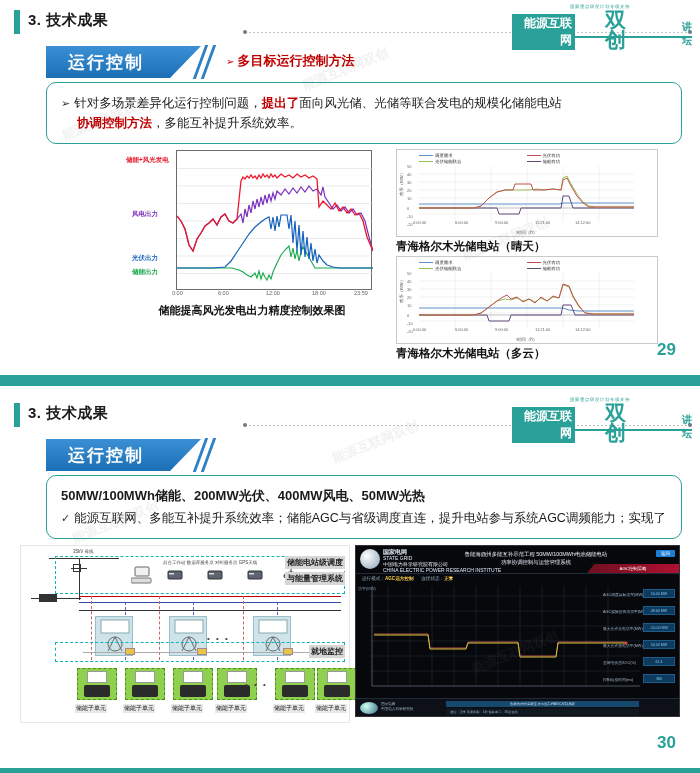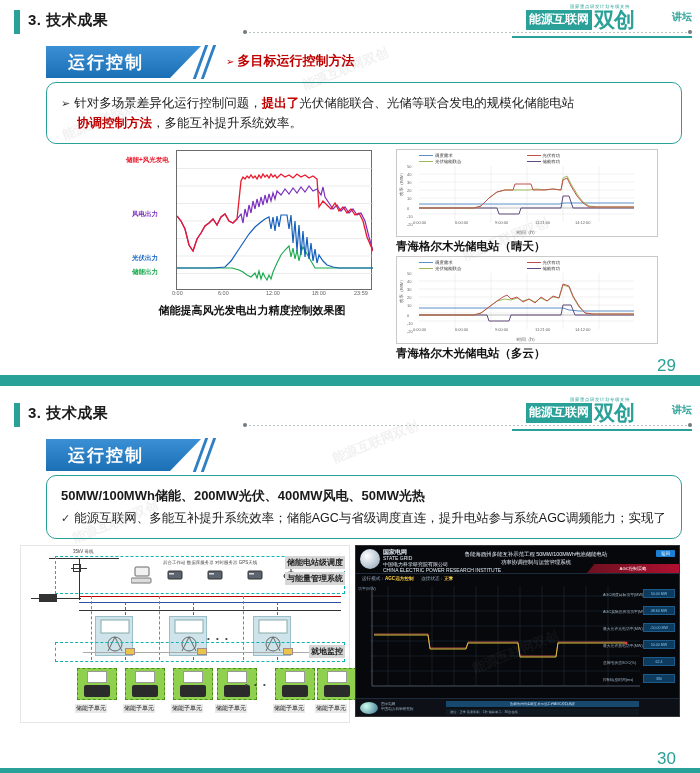--- a/index.html
+++ b/index.html
@@ -16,21 +16,21 @@
   .hdr-title { position:absolute; left:28px; top:11px; font-size:15px; font-weight:bold; color:#1a1a1a; letter-spacing:.5px;}
   .hdr-dotline { position:absolute; left:245px; top:32px; width:445px; height:1px;
      background-image:linear-gradient(to right,#b9c3c6 40%,rgba(255,255,255,0) 0%);
      background-size:4px 1px; background-repeat:repeat-x; }
   .hdr-dot { position:absolute; width:4px; height:4px; border-radius:50%; background:#6f7b7e; top:30px; }
   .hdr-dot.l { left:243px; } .hdr-dot.r { left:688px; }
 
   .logo { position:absolute; right:8px; top:4px; width:180px; height:34px; text-align:right;
           border-bottom:2px solid #2aa198; }
   .logo-top { font-size:4.4px; color:#2aa198; letter-spacing:.6px; line-height:6px; padding-right:62px; }
-  .logo-main { display:flex; justify-content:flex-end; gap:2px; }
+  .logo-main { display:flex; align-items:flex-end; justify-content:flex-end; gap:12px; }
   .logo-cn { background:#2aa198; color:#fff; font-weight:bold; font-size:12px; padding:1px 3px; letter-spacing:0px; }
   .logo-big { color:#2aa198; font-weight:bold; font-size:21px; line-height:20px; letter-spacing:-1px; }
   .logo-sm { color:#2aa198; font-weight:bold; font-size:10px; padding-bottom:2px;margin-left:36px; }
 
   
   .banner-wrap { position:relative; height:32px; margin-left:46px; }
   .banner {
     position:absolute; left:0; top:0; width:155px; height:32px;
     background:linear-gradient(180deg,#3b8fd4 0%,#1b6fb4 100%);
     clip-path:polygon(0 0, 100% 0, 80% 100%, 0% 100%);
@@ -69,21 +69,21 @@
                   display:flex; flex-wrap:wrap; }
   .mini .legend div { width:50%; display:flex; align-items:center; gap:2px; margin-bottom:1px; }
   .mini .legend span.sw { width:14px; height:1.5px; display:inline-block; }
   .mini .ylab { position:absolute; left:2px; top:46px; font-size:4.4px; color:#555;
                 transform:rotate(-90deg); transform-origin:left top; }
   .mini .xlab { position:absolute; bottom:1px; width:100%; text-align:center; font-size:4.6px; color:#555; }
   .mini .ytick { position:absolute; font-size:4px; color:#666; left:10px; }
   .mini .xtick { position:absolute; font-size:4px; color:#666; bottom:11px; }
 
   
-  .pgnum { position:absolute; right:24px; bottom:10px; font-size:17px; font-weight:normal; color:#2aa198; }
+  .pgnum { position:absolute; right:24px; bottom:26px; font-size:17px; font-weight:bold; color:#2aa198; }
   .footband { position:absolute; left:0; bottom:0; width:100%; height:11px; background:#2aa198; }
   .gap { height:7px; background:#fff; }
 
   
   .s2row { position:relative; height:180px; margin-top:6px; }
   .diagram { position:absolute; left:20px; top:0; width:330px; height:178px; background:#fff;
              border:1px solid #e6e6e6; }
   .mon { position:absolute; left:355px; top:0; width:325px; height:172px; background:#07080c;
          border:1px solid #333; overflow:hidden; }
 
@@ -164,21 +164,21 @@
         <i></i>
         <i></i>
       </div>
     <div class="banner-sub">
       <span class="arrow">➢</span><span>多目标运行控制方法</span>
     </div>
   </div>
 
   <div class="cbox" style="margin-top:4px;">
     <div class="line">
-      <span class="bullet">➢</span><span>针对多场景差异化运行控制问题，</span><span class="red">提出了</span><span>光伏储能联合、光储等联合发电的规模化储能电站</span>
+      <span class="bullet">➢</span><span>针对多场景差异化运行控制问题，</span><span class="red">提出了</span><span>面向风光储、光储等联合发电的规模化储能电站</span>
     </div>
     <div class="line" style="padding-left:16px;">
       <span class="red">协调控制方法</span><span>，多能互补提升系统效率。</span>
     </div>
   </div>
 
   <div class="charts">
 
     <div class="chartL">
       <div class="sidelab" style="left:-2px; top:6px; color:#e8192c;">储能+风光发电</div>

